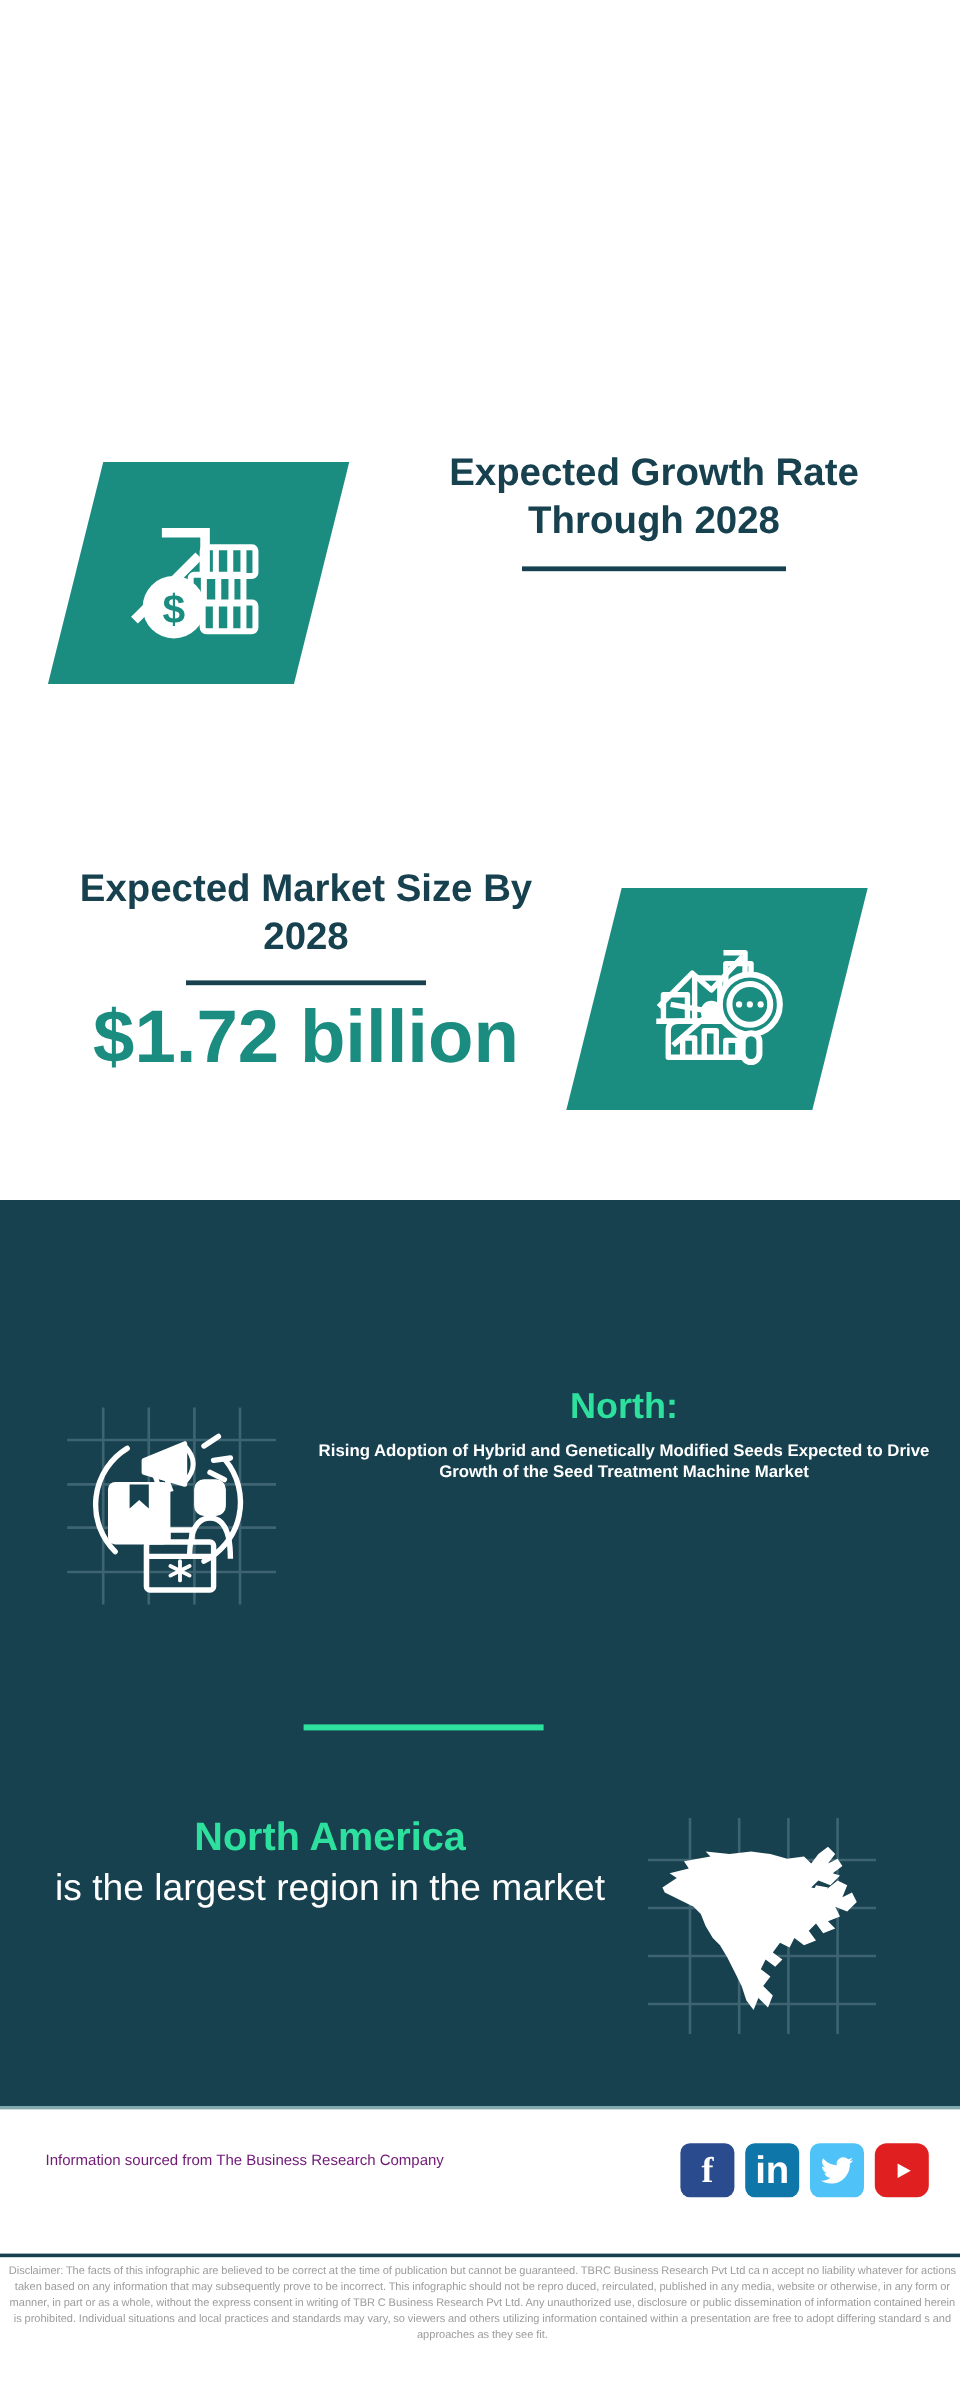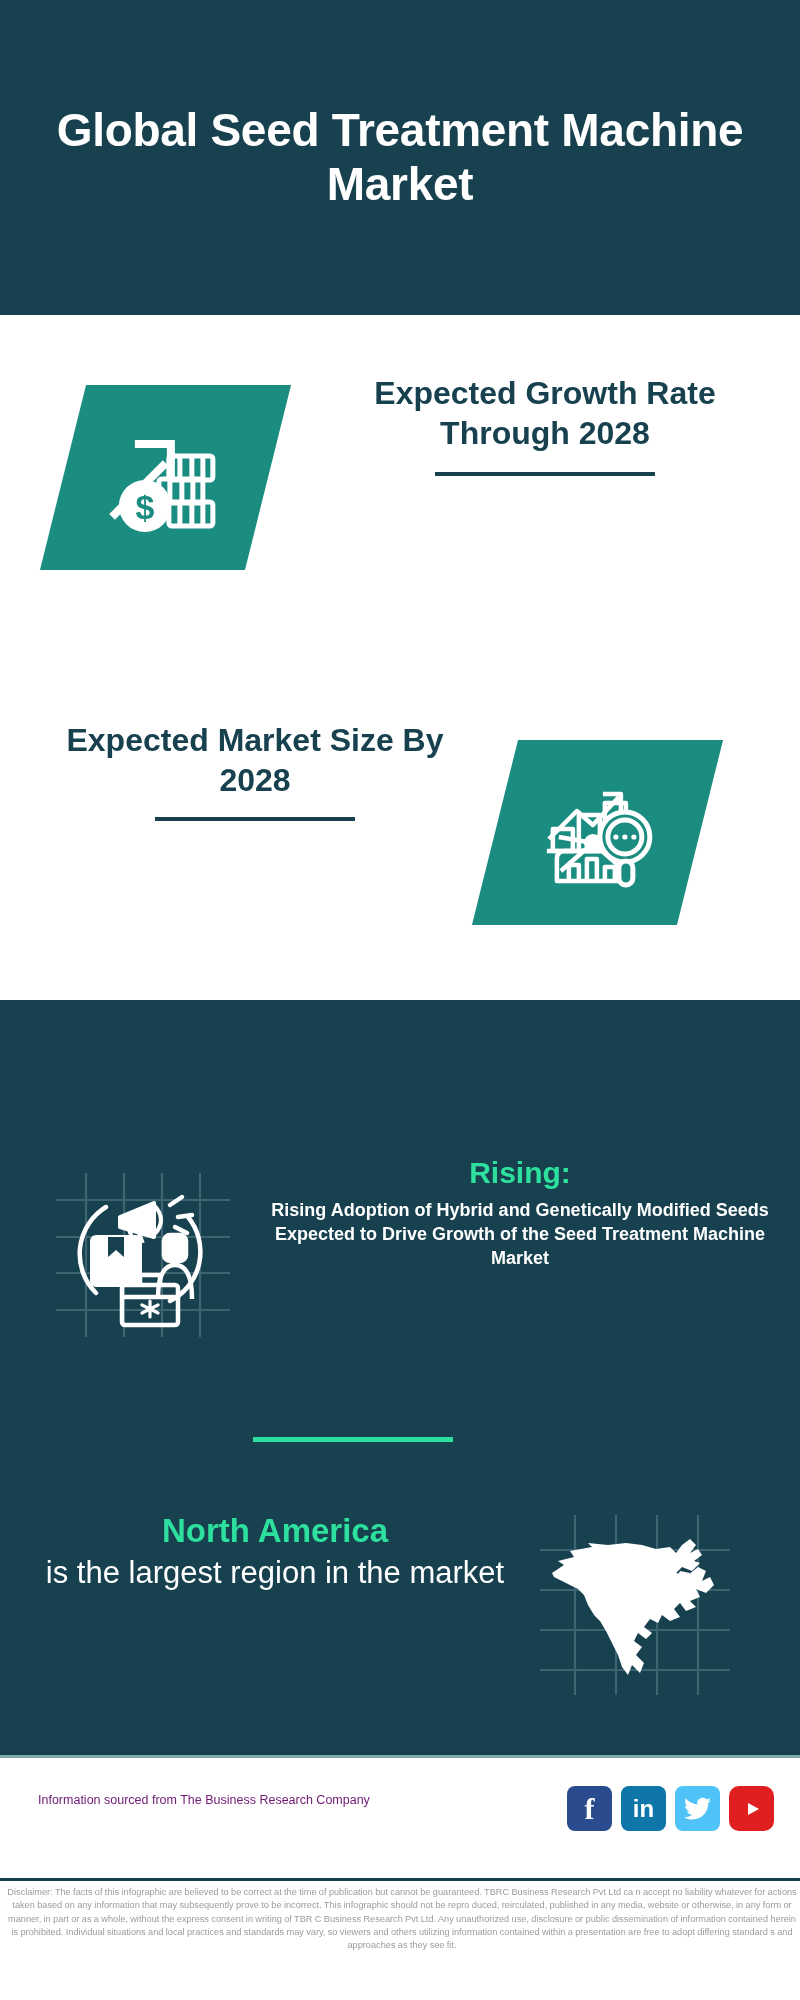--- a/index.html
+++ b/index.html
@@ -137,21 +137,21 @@
   }
   .driver-heading {
     color:#2ee09e;
     font-size:30px;
     font-weight:bold;
     line-height:1.2;
     margin-bottom:8px;
   }
   .driver-body {
     color:#ffffff;
-    font-size:18px;
+    font-size:14px;
     font-weight:bold;
     line-height:1.32;
   }
 
   .mid-divider {
     position:absolute;
     left:253px; top:1437px;
     width:200px; height:5px;
     background:#2ee09e;
   }
@@ -215,21 +215,21 @@
     align-items:center;
   }
   .s-icon {
     width:45px; height:45px;
     border-radius:8px;
     display:flex; align-items:center; justify-content:center;
     color:#ffffff;
     font-weight:bold;
   }
   .s-fb { background:#2a4b8d; font-size:30px; font-family:"Liberation Serif", serif; }
-  .s-li { background:#0e76a8; font-size:24px; }
+  .s-li { background:#0e76a8; font-size:32px; }
   .s-tw { background:#4fc3f7; }
   .s-yt { background:#e02020; border-radius:10px; }
 
   .disclaimer-rule {
     position:absolute;
     left:0; top:1878px;
     width:800px; height:3px;
     background:#17414f;
   }
   .disclaimer {
@@ -243,23 +243,20 @@
     word-spacing:-0.2px;
   }
 
   svg { display:block; }
 </style>
 </head>
 <body>
 
 <div class="page">
 
-  <div class="header">
-    <div class="header-title">Global Seed Treatment Machine Market</div>
-  </div>
 
   <div class="stat1">
     <div class="shape-icon-1 para-green">
       <span class="glyph">
         <svg width="118" height="112" viewBox="0 0 118 112">
           <g fill="none" stroke="#ffffff" stroke-width="8">
             <path d="M8 92 L56 44" stroke-linecap="square"></path>
             <path d="M28 22 L64 22 L64 58" stroke-linejoin="miter"></path>
           </g>
           <g fill="none" stroke="#ffffff" stroke-width="5">
@@ -284,20 +281,21 @@
     <div class="stat1-text">
       <div class="label-dark">Expected Growth Rate Through 2028</div>
       <div class="rule-dark"></div>
     </div>
   </div>
 
   <div class="stat2">
     <div class="stat2-text">
       <div class="label-dark">Expected Market Size By 2028</div>
       <div class="rule-dark-2"></div>
+      <div class="value-green">$1.72 billion</div>
     </div>
     <div class="shape-icon-2 para-green">
       <span class="glyph">
         <svg width="118" height="112" viewBox="0 0 118 112">
           <g fill="none" stroke="#ffffff" stroke-width="4.5" stroke-linejoin="round">
             <path d="M10 62 L38 34 L54 48 L80 20"></path>
             <path d="M64 17 L82 17 L82 35"></path>
             <rect x="14" y="52" width="20" height="22"></rect>
             <rect x="40" y="38" width="21" height="36"></rect>
             <rect x="66" y="26" width="21" height="48"></rect>
@@ -371,21 +369,21 @@
           <line x1="74" y1="132" x2="130" y2="132"></line>
         </g>
         <g stroke="#ffffff" stroke-width="3.2" stroke-linecap="round">
           <line x1="102" y1="136" x2="102" y2="152"></line>
           <line x1="94" y1="140" x2="110" y2="148"></line>
           <line x1="110" y1="140" x2="94" y2="148"></line>
         </g>
       </svg>
     </div>
     <div class="driver-text">
-      <div class="driver-heading">Rising:</div>
+      <div class="driver-heading">North:</div>
       <div class="driver-body">Rising Adoption of Hybrid and Genetically Modified Seeds Expected to Drive Growth of the Seed Treatment Machine Market</div>
     </div>
   </div>
 
   <div class="mid-divider"></div>
 
   <div class="region-row">
     <div class="region-text">
       <div class="region-name">North America</div>
       <div class="region-sub">is the largest region in the market</div>

